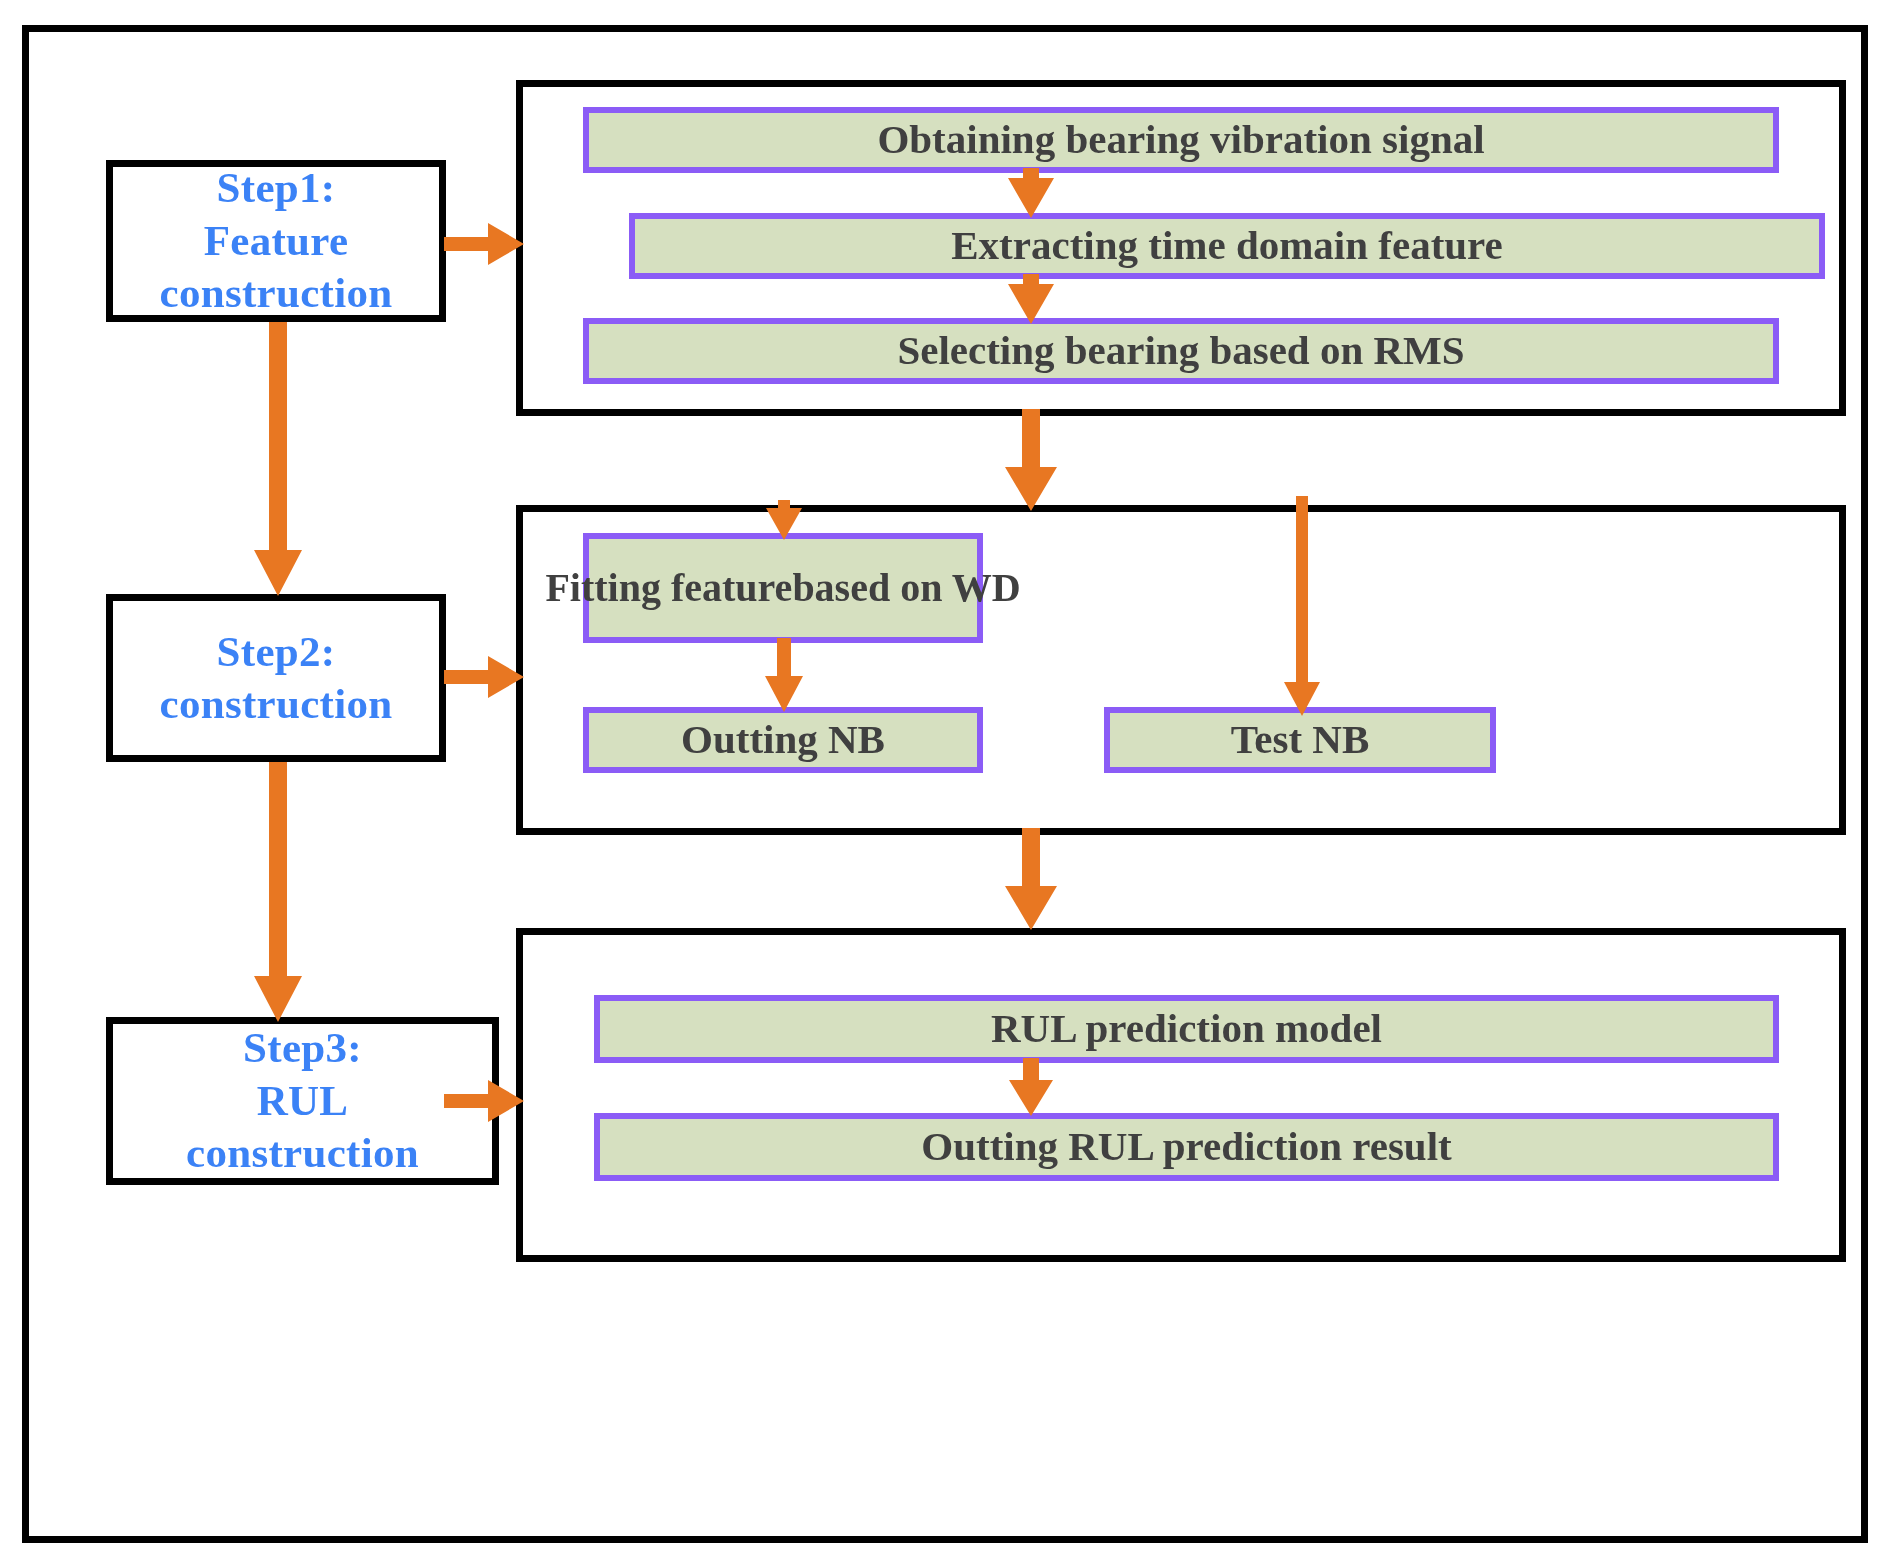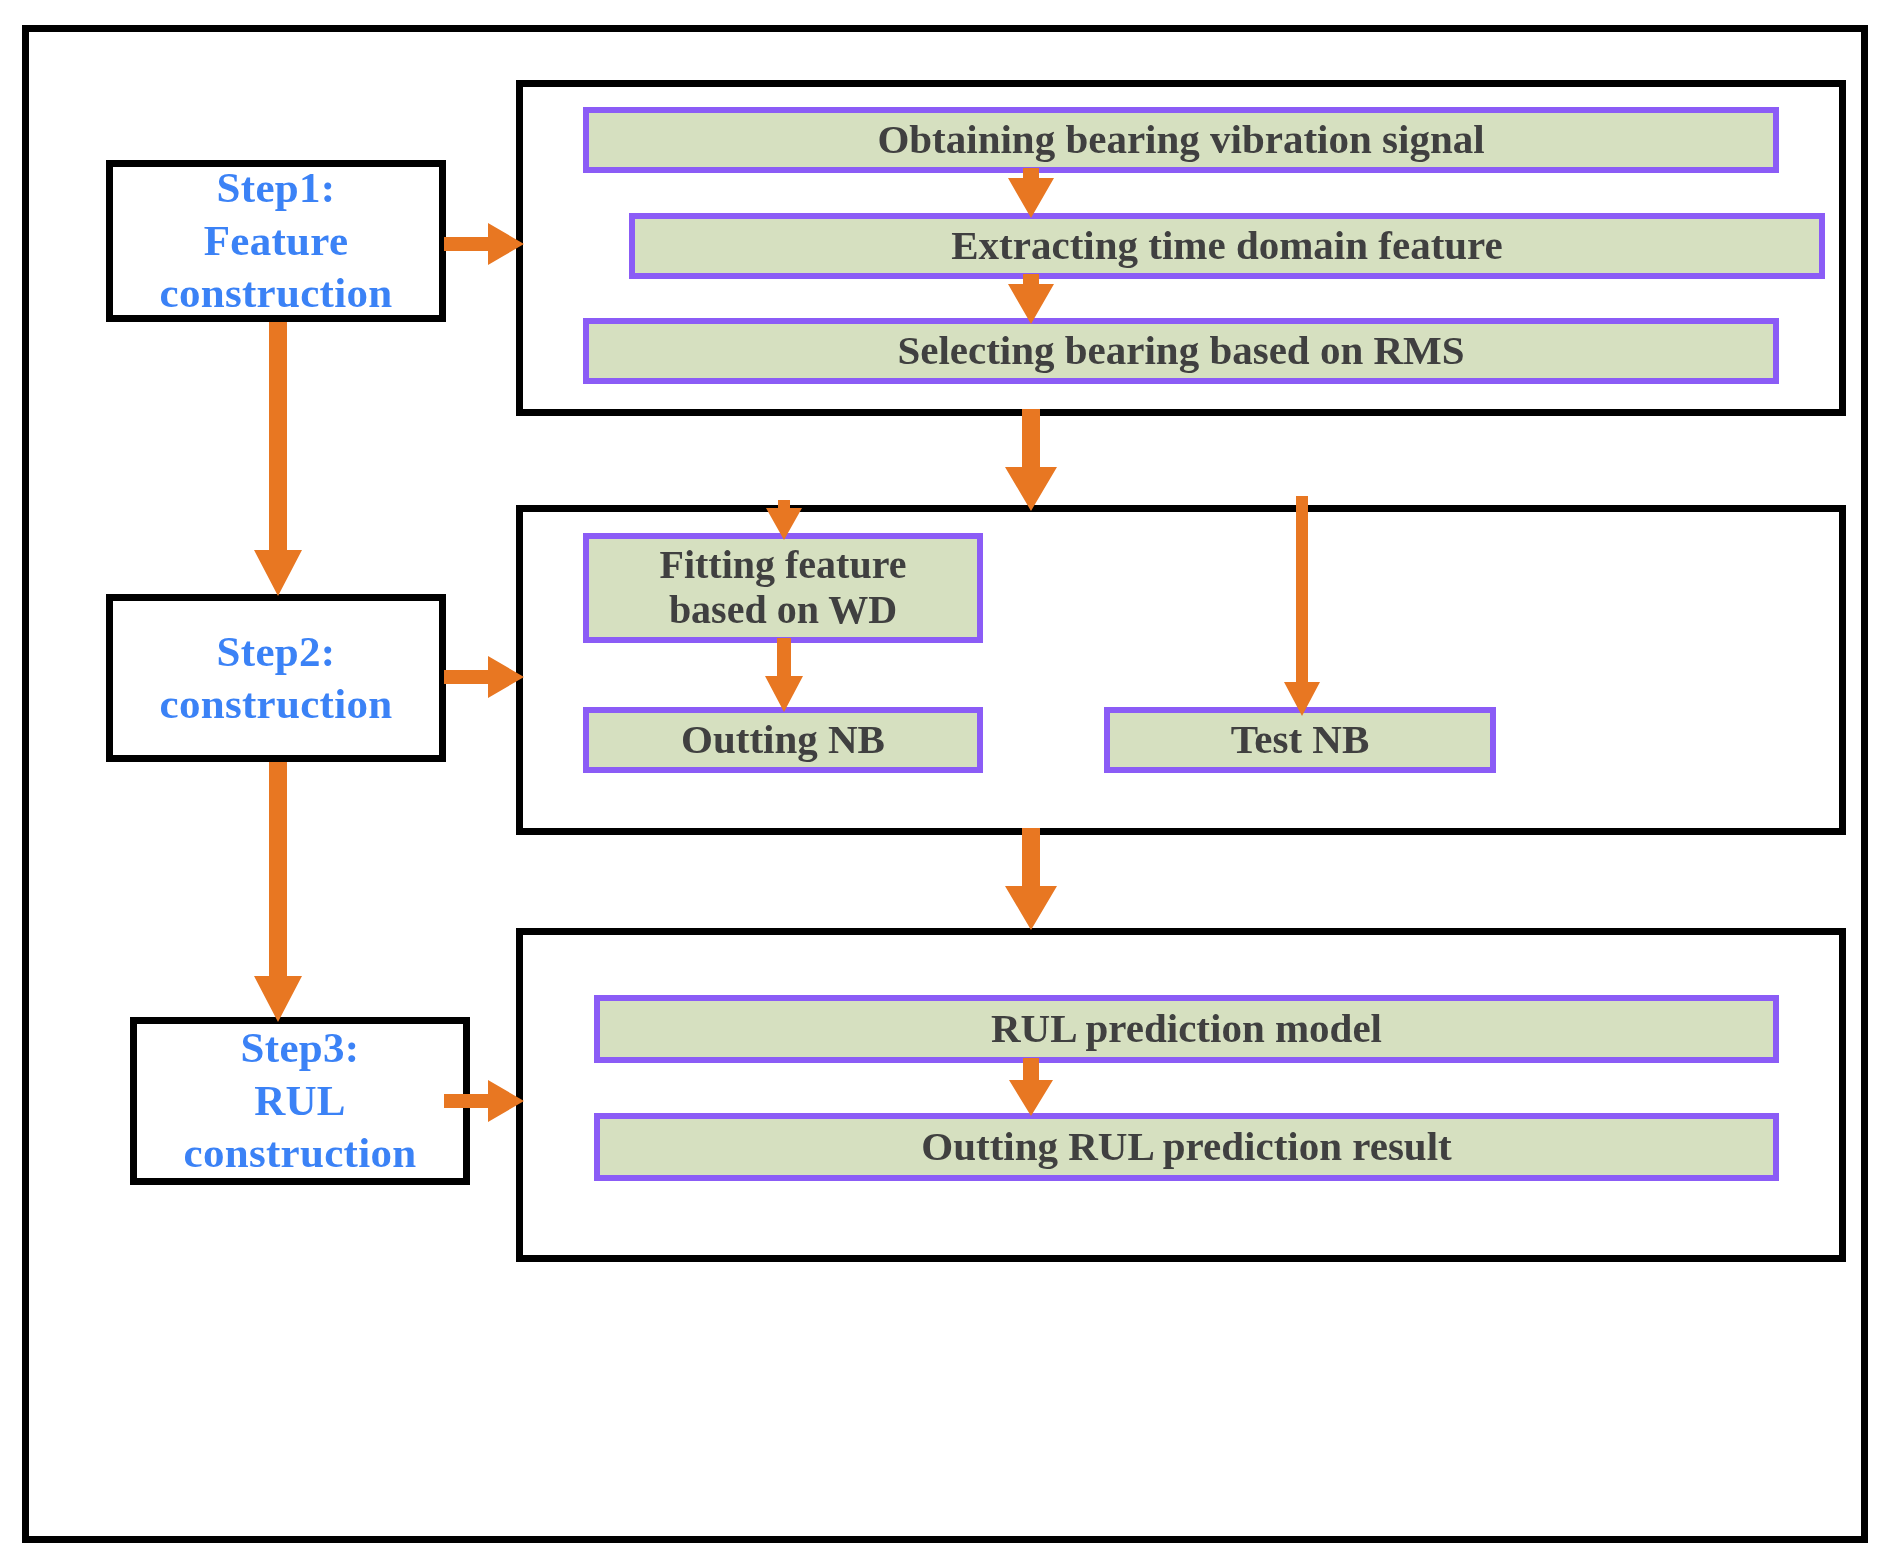--- a/index.html
+++ b/index.html
@@ -20,31 +20,31 @@
 
   
   .step-box{
     position:absolute;border:7px solid #000;box-sizing:border-box;background:#fff;
     display:flex;flex-direction:column;align-items:center;justify-content:center;
     color:#3b82f6;font-weight:bold;font-size:43px;line-height:1.22;
     text-align:center;letter-spacing:0.3px;
   }
   #step1{left:106px;top:160px;width:340px;height:162px;}
   #step2{left:106px;top:594px;width:340px;height:168px;}
-  #step3{left:106px;top:1017px;width:340px;height:168px;margin-left:24px;}
+  #step3{left:106px;top:1017px;width:393px;height:168px;}
   .step-box span{display:block;white-space:nowrap;}
 
   
   .proc-box{
     position:absolute;background:#d6e0c0;border:6px solid #8b5cf6;box-sizing:border-box;
     display:flex;align-items:center;justify-content:center;
     font-weight:bold;color:#404040;font-size:41px;line-height:1.12;text-align:center;
     white-space:nowrap;
   }
-  .proc-box.two-line{white-space:normal;flex-direction:column;font-size:40px;}
+  .proc-box.two-line{white-space:normal;flex-direction:row;font-size:40px;}
   .proc-box.two-line span{display:block;white-space:nowrap;}
 
   #p-obtain {left:583px; top:107px; width:1196px; height:66px;}
   #p-extract{left:583px; top:213px; width:1196px; height:66px;margin-left:46px;}
   #p-select {left:583px; top:318px; width:1196px; height:66px;}
 
   #p-fitting{left:583px; top:533px; width:400px;  height:110px;}
   #p-train  {left:583px; top:707px; width:400px;  height:66px;}
   #p-test   {left:1104px;top:707px; width:392px;  height:66px;}
 

